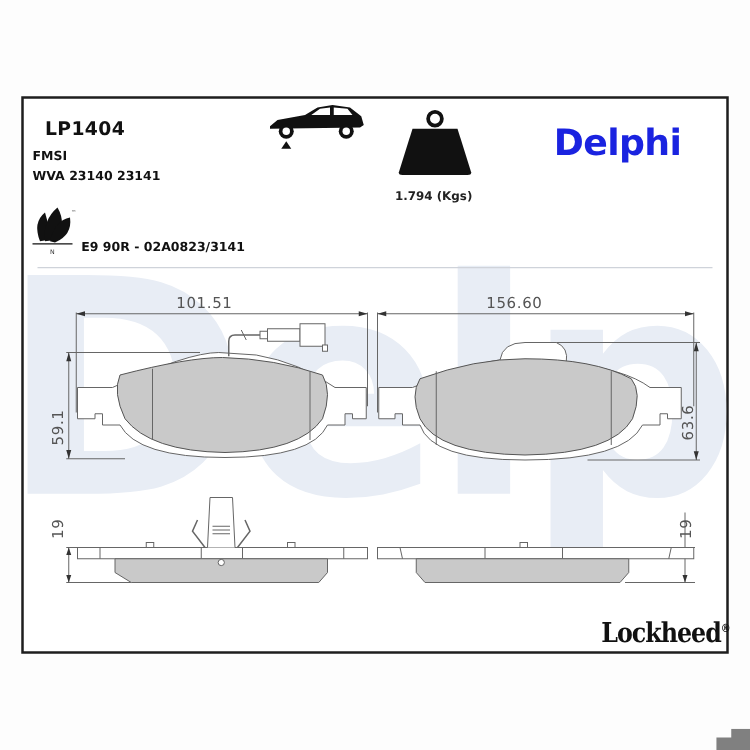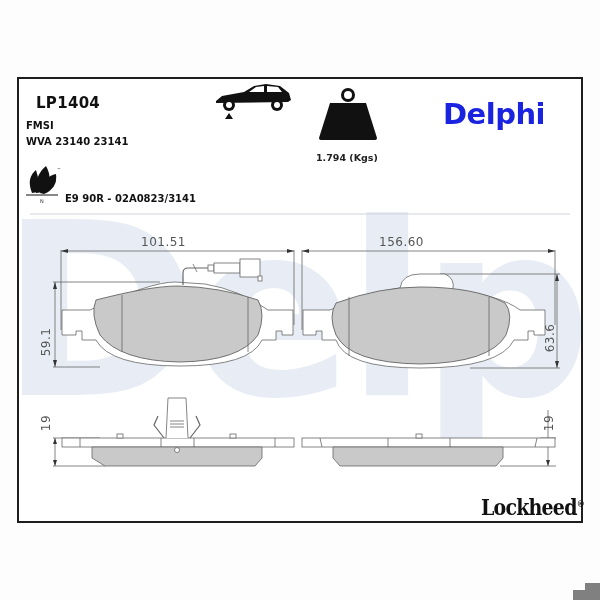--- a/index.html
+++ b/index.html
@@ -137,21 +137,21 @@
     <line x1="388" y1="438" x2="388" y2="447"></line>
       <line x1="450" y1="438" x2="450" y2="447"></line>
     <path d="M333 447 L503 447 L503 458 L496 466 L340 466 L333 458 Z" fill="#c9c9c9" stroke="#666"></path>
     <rect x="416" y="434" width="6" height="4" fill="#fff"></rect>
   </g>
 </svg>
 
 <div class="dim" style="left:141px;top:235px;">101.51</div>
 <div class="dim dim-v" style="left:32px;top:335px;">59.1</div>
 <div class="dim dim-v" style="left:38px;top:416px;">19</div>
-<div class="dim" style="left:379px;top:235px;">156.60</div>
+<div class="dim" style="left:389px;top:235px;">156.60</div>
 <div class="dim dim-v" style="left:536px;top:331px;">63.6</div>
 <div class="dim dim-v" style="left:541px;top:416px;">19</div>
 
 <div class="lockheed"><span>Lockheed</span><sup>®</sup></div>
 
 <svg class="corner" width="27" height="17" viewBox="0 0 27 17">
   <rect x="0" y="7" width="27" height="10" fill="#808080"></rect>
   <rect x="12" y="0" width="15" height="17" fill="#808080"></rect>
 </svg>
 

